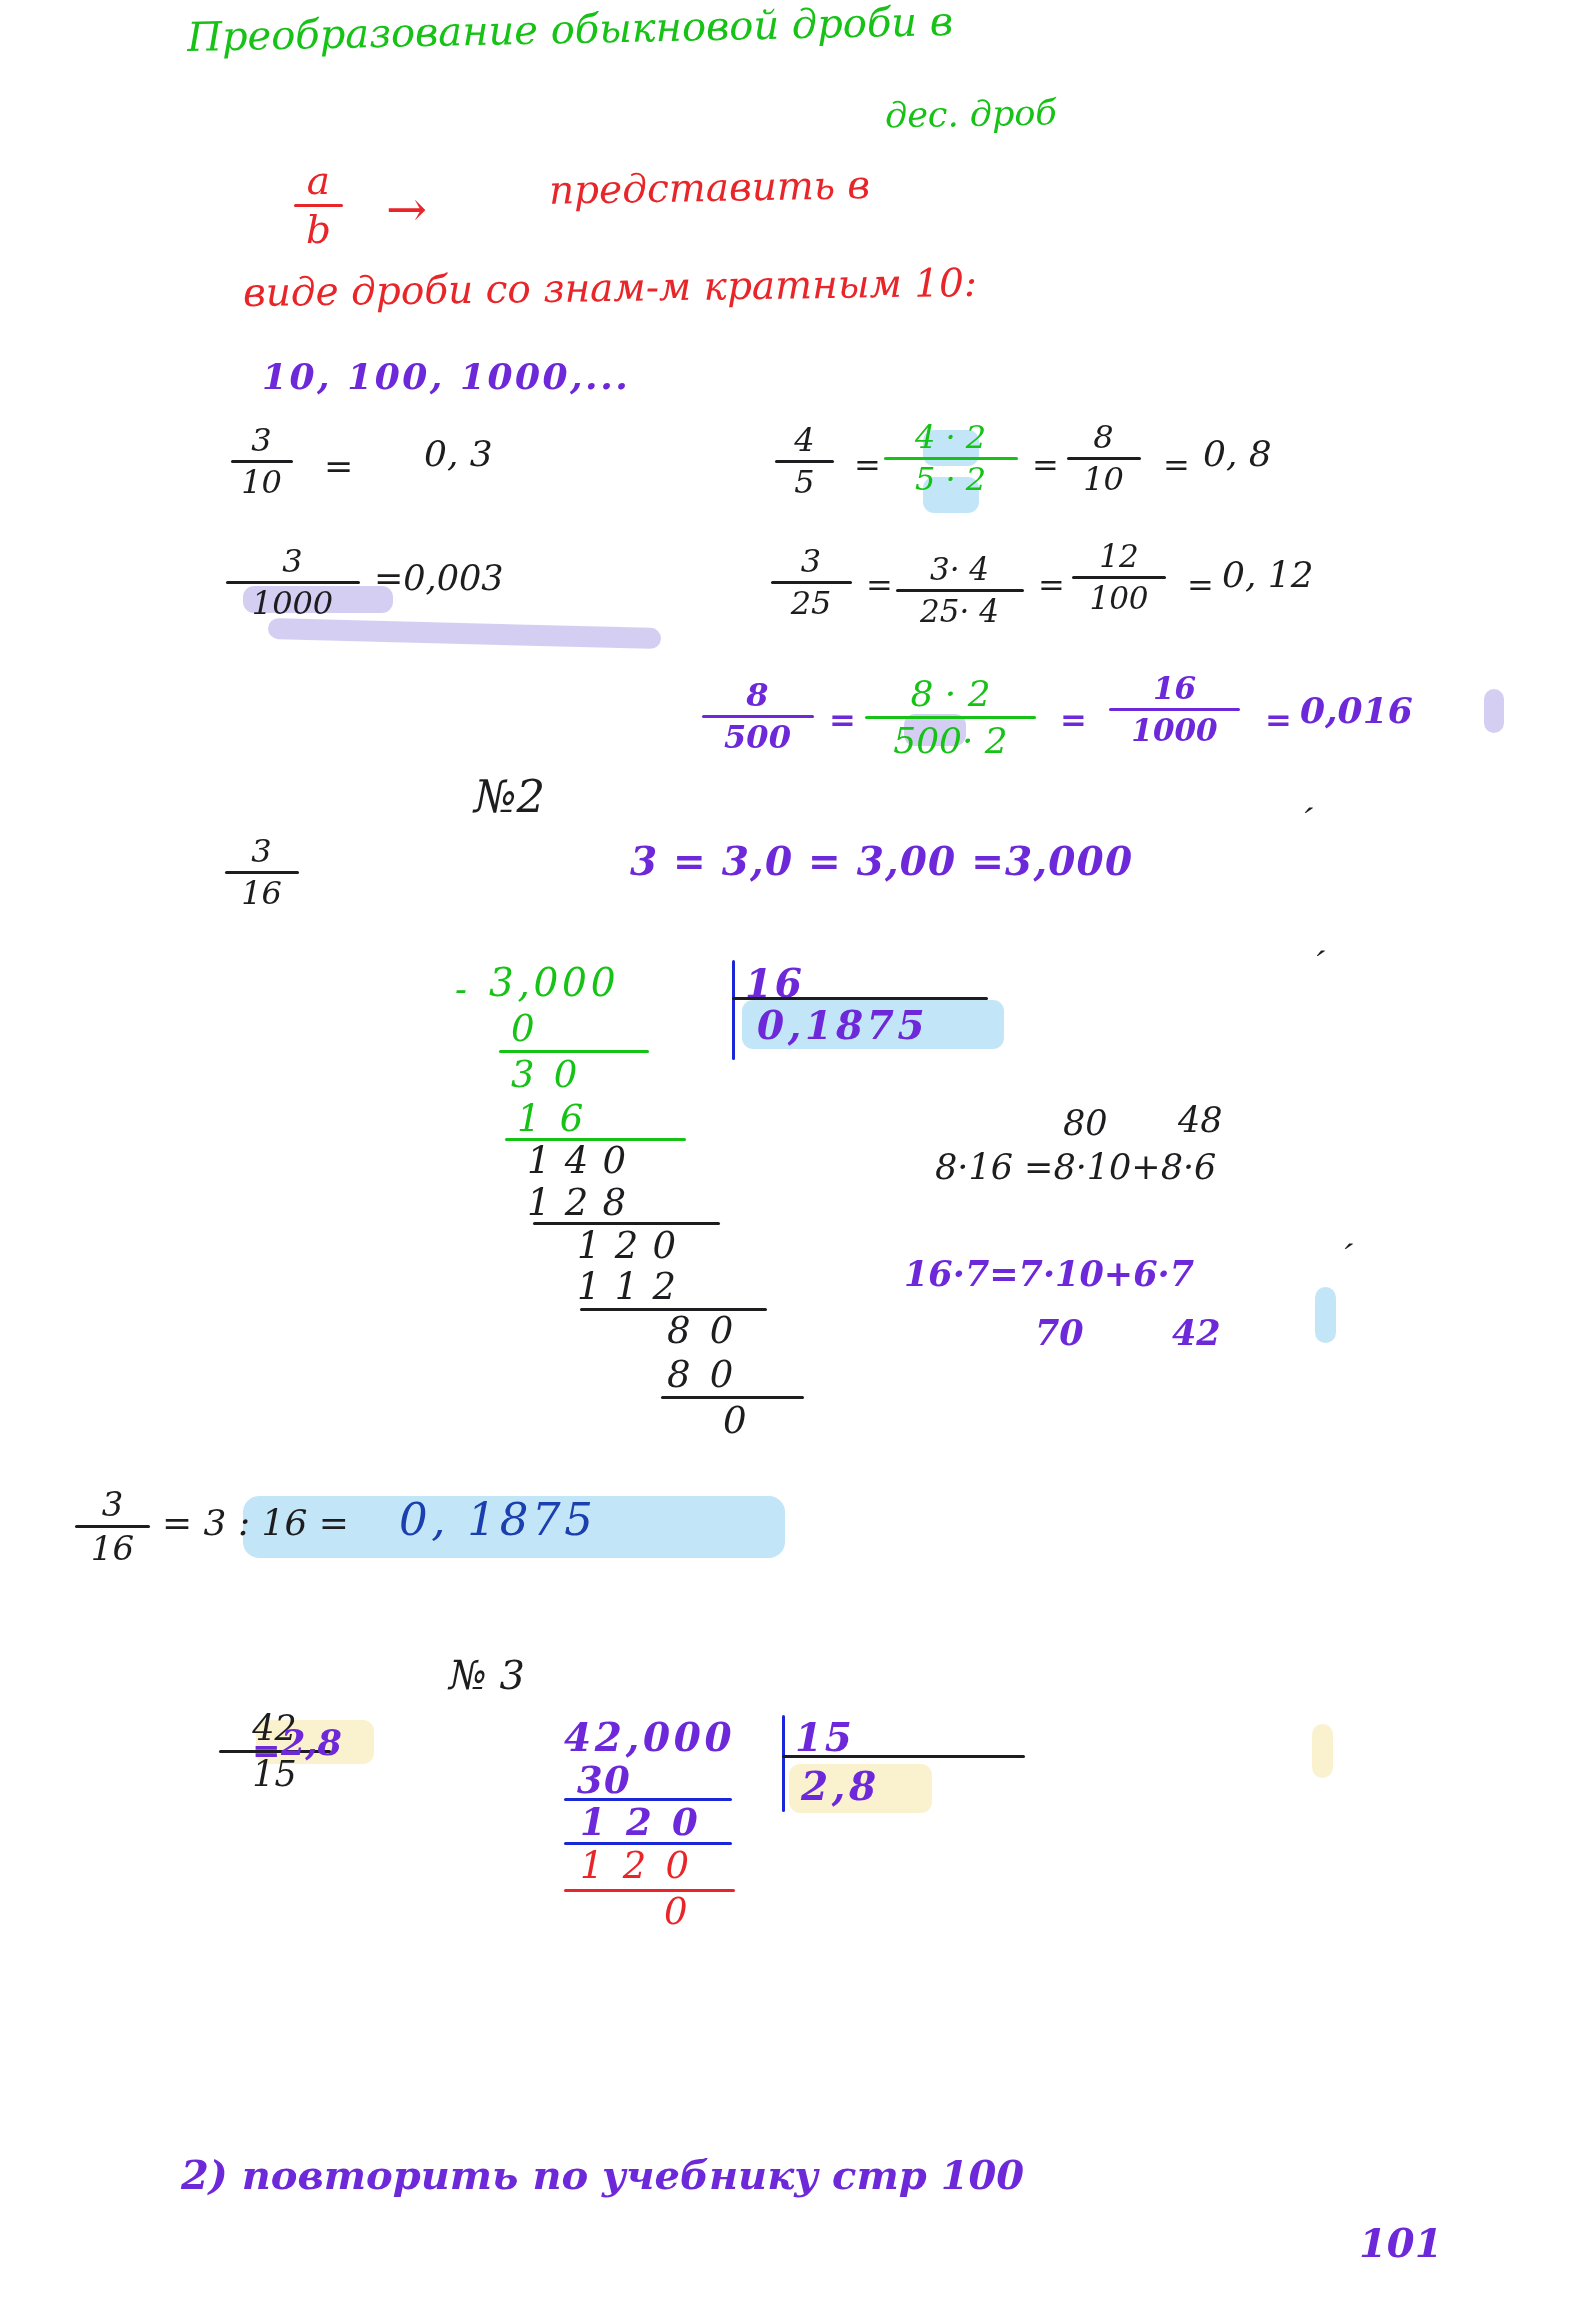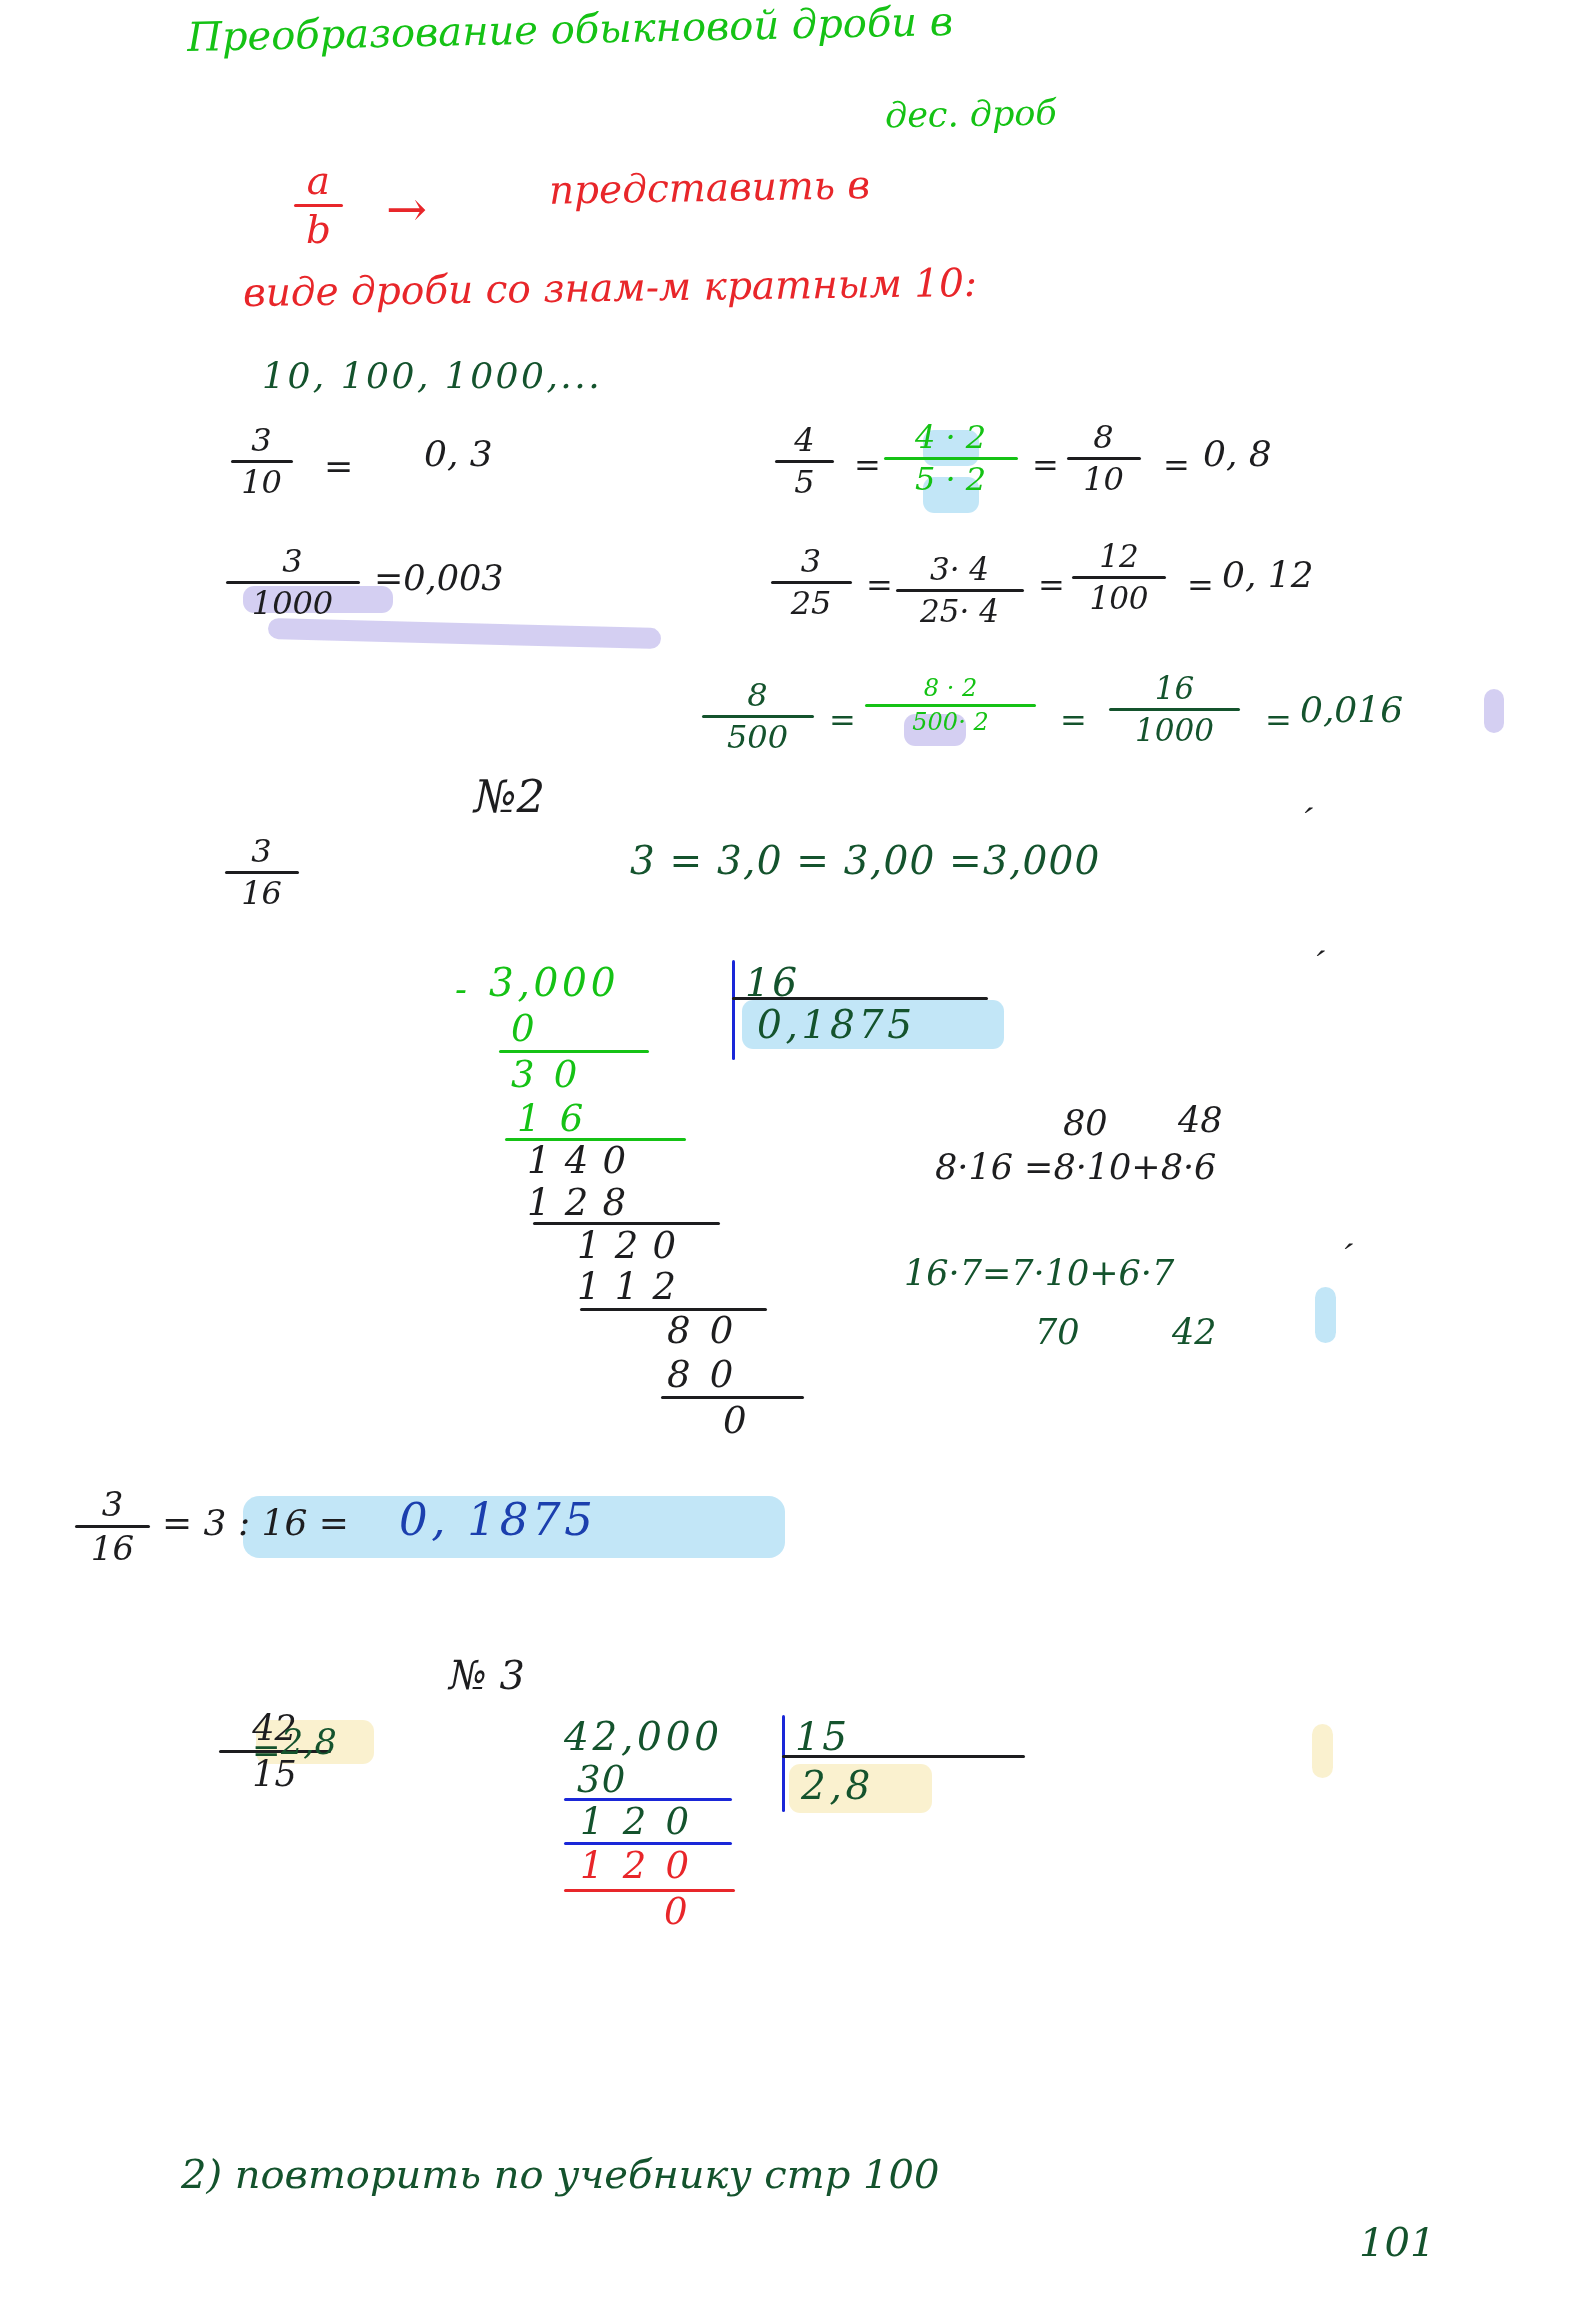--- a/index.html
+++ b/index.html
@@ -7,21 +7,21 @@
     width:1596px;height:2307px;
     background:#ffffff;
     font-family:"DejaVu Sans", sans-serif;
     position:relative;
     overflow:hidden;
   }
   .board{position:absolute;left:0;top:0;width:1596px;height:2307px;}
   .hw{position:absolute;white-space:nowrap;font-family:"DejaVu Serif", serif;font-style:italic;}
   .green{color:#15c215;}
   .red{color:#e8262a;}
-  .blue{color:#14532d;}
+  .blue{color:#6d28d9;font-weight:bold;}
   .black{color:#1d1d1f;}
   .darkblue{color:#1b3fae;}
 
   
   .hl{position:absolute;border-radius:11.2px;opacity:.55;}
   .hl-blue{background:#8fd2f0;}
   .hl-purple{background:#b0a8e8;}
   .hl-yellow{background:#f6e6a8;}
 
   
@@ -123,21 +123,21 @@
   </div>
   <div class="hw black" style="left:1187px;top:566px;font-size:32px;">=</div>
   <div class="hw black" style="left:1222px;top:554px;font-size:36px;">0, 12</div>
 
   <div class="frac blue" style="left:695px;top:679px;width:125px;font-size:32px;">
     <span class="num">8</span>
     <span class="bar" style="width:112px;"></span>
     <span class="den">500</span>
   </div>
   <div class="hw blue" style="left:829px;top:701px;font-size:32px;">=</div>
-  <div class="frac green" style="left:860px;top:676px;width:181px;font-size:24px;">
+  <div class="frac green" style="left:860px;top:676px;width:181px;font-size:36px;">
     <span class="num">8 · 2</span>
     <span class="bar" style="width:171px;"></span>
     <span class="den">500· 2</span>
   </div>
   <div class="hw blue" style="left:1060px;top:701px;font-size:32px;">=</div>
   <div class="frac blue" style="left:1103px;top:673px;width:143px;font-size:31px;">
     <span class="num">16</span>
     <span class="bar" style="width:131px;"></span>
     <span class="den">1000</span>
   </div>

